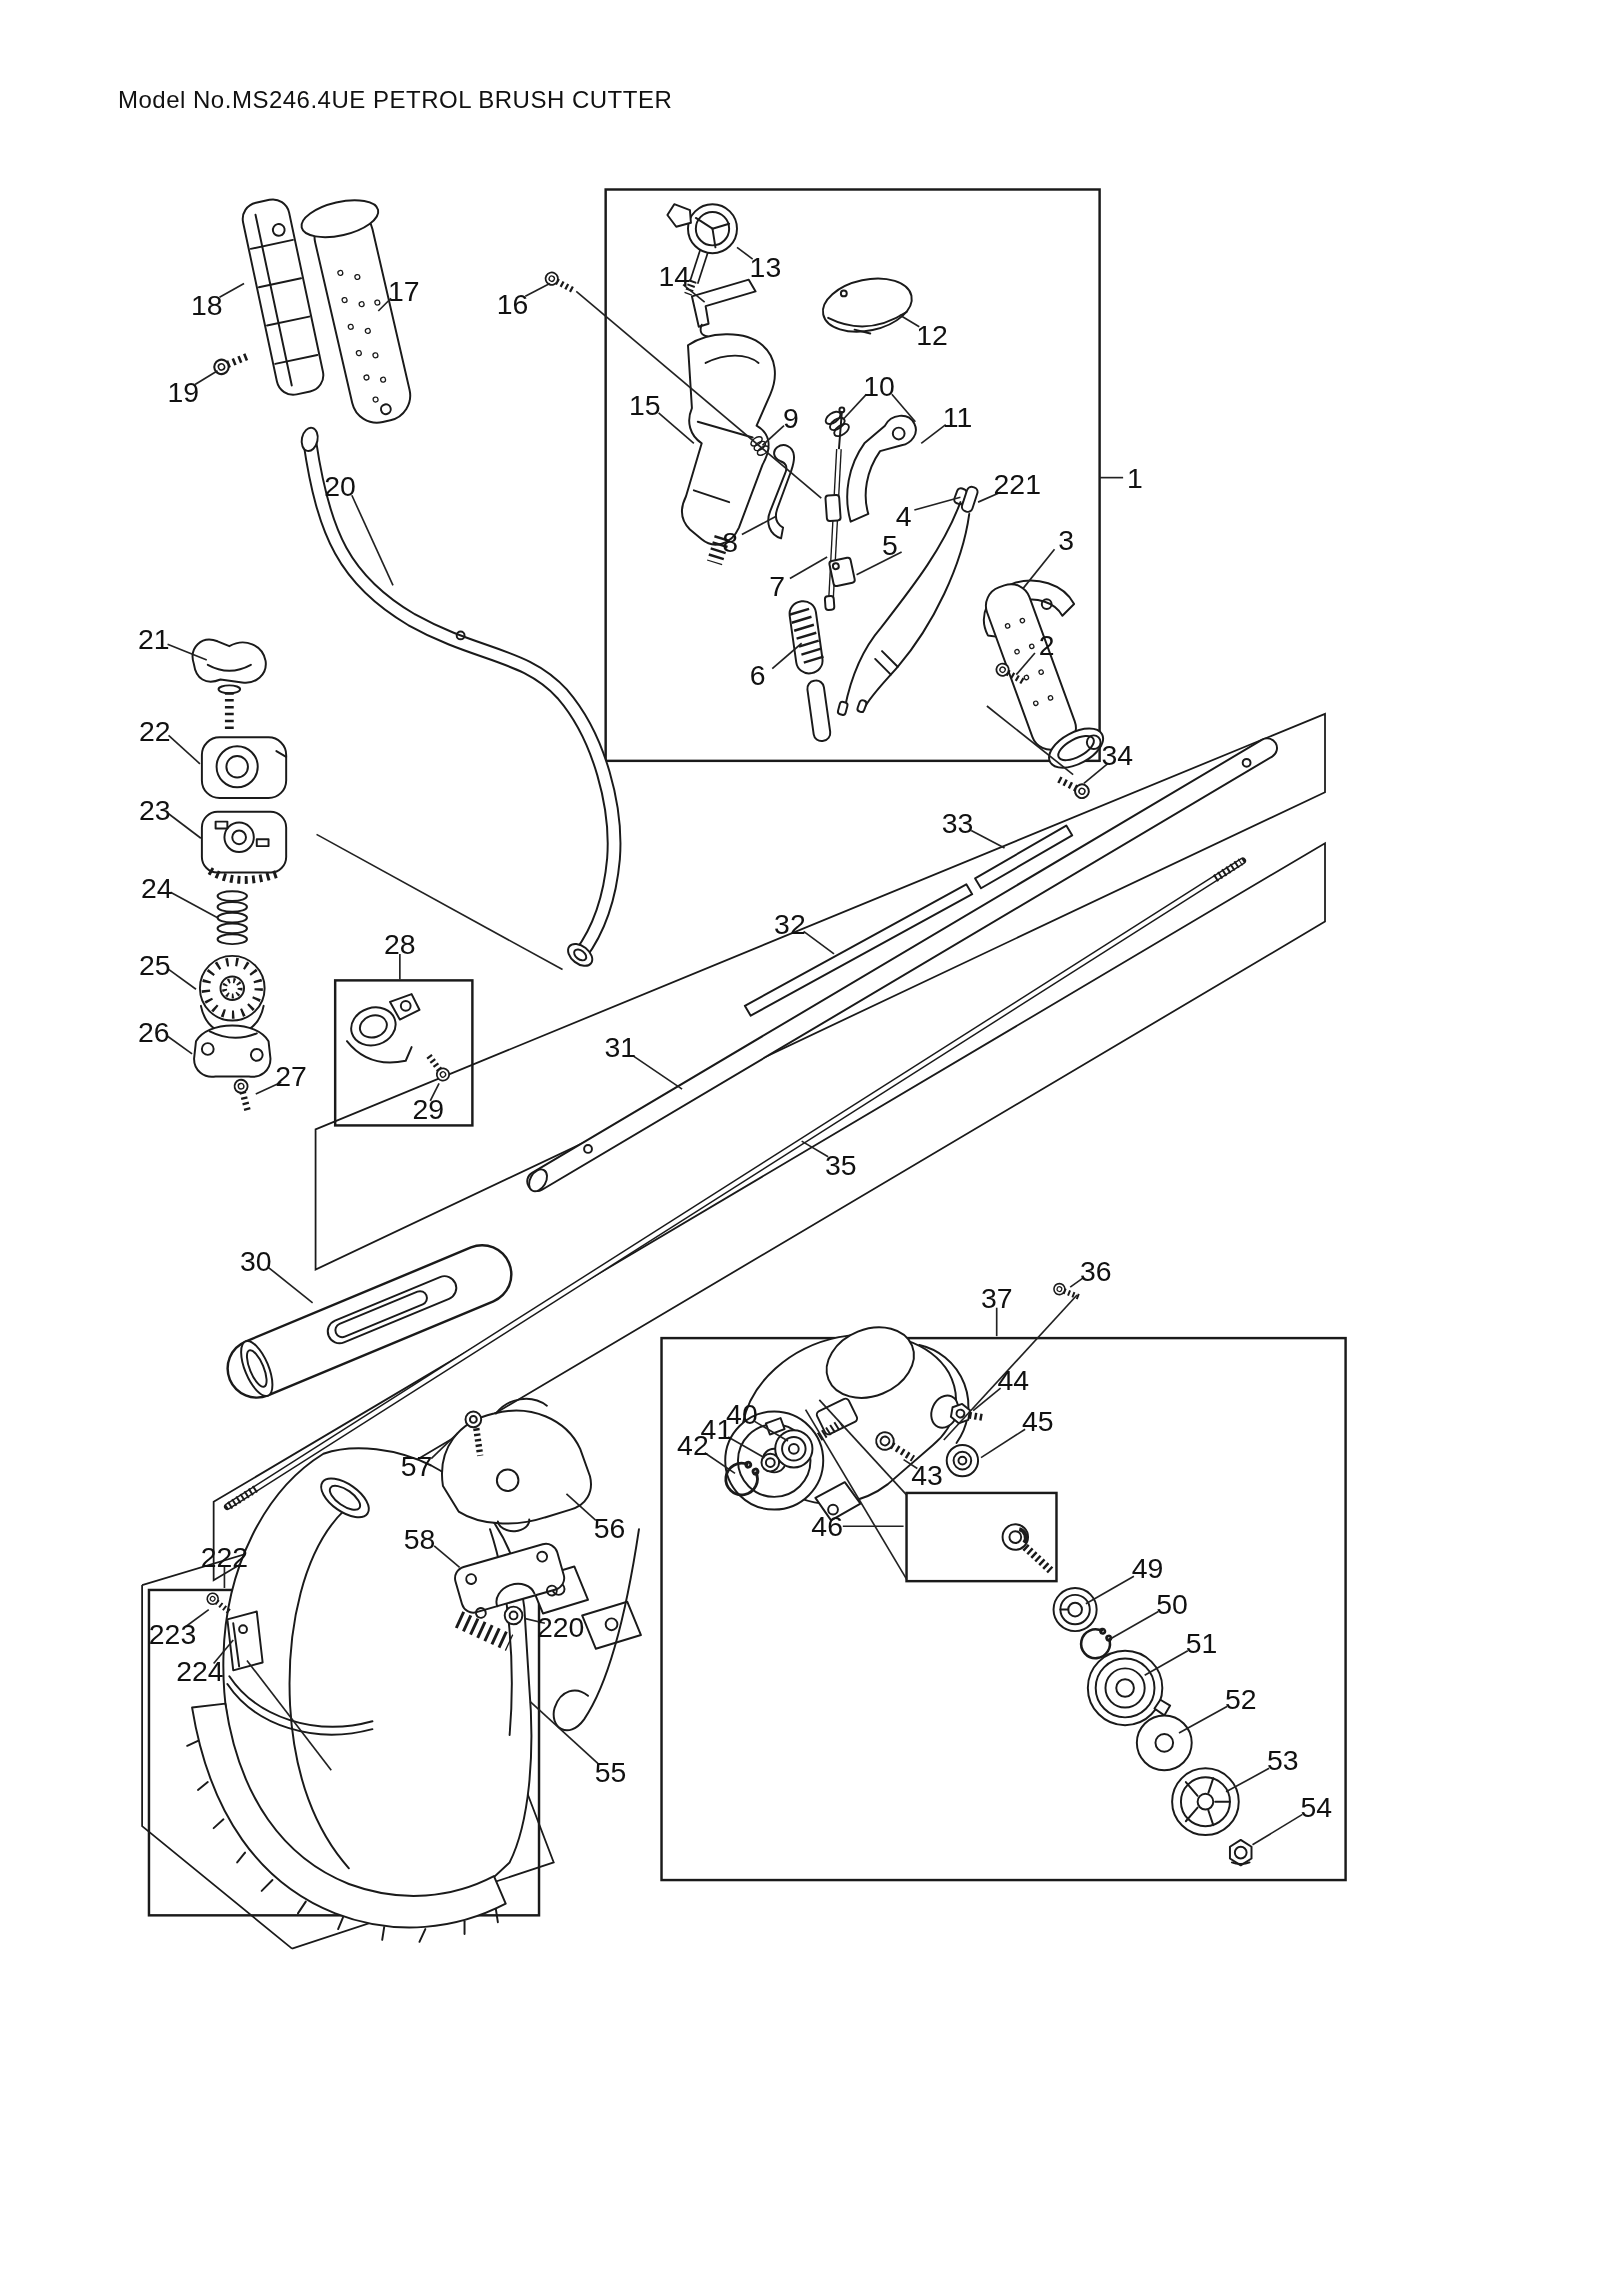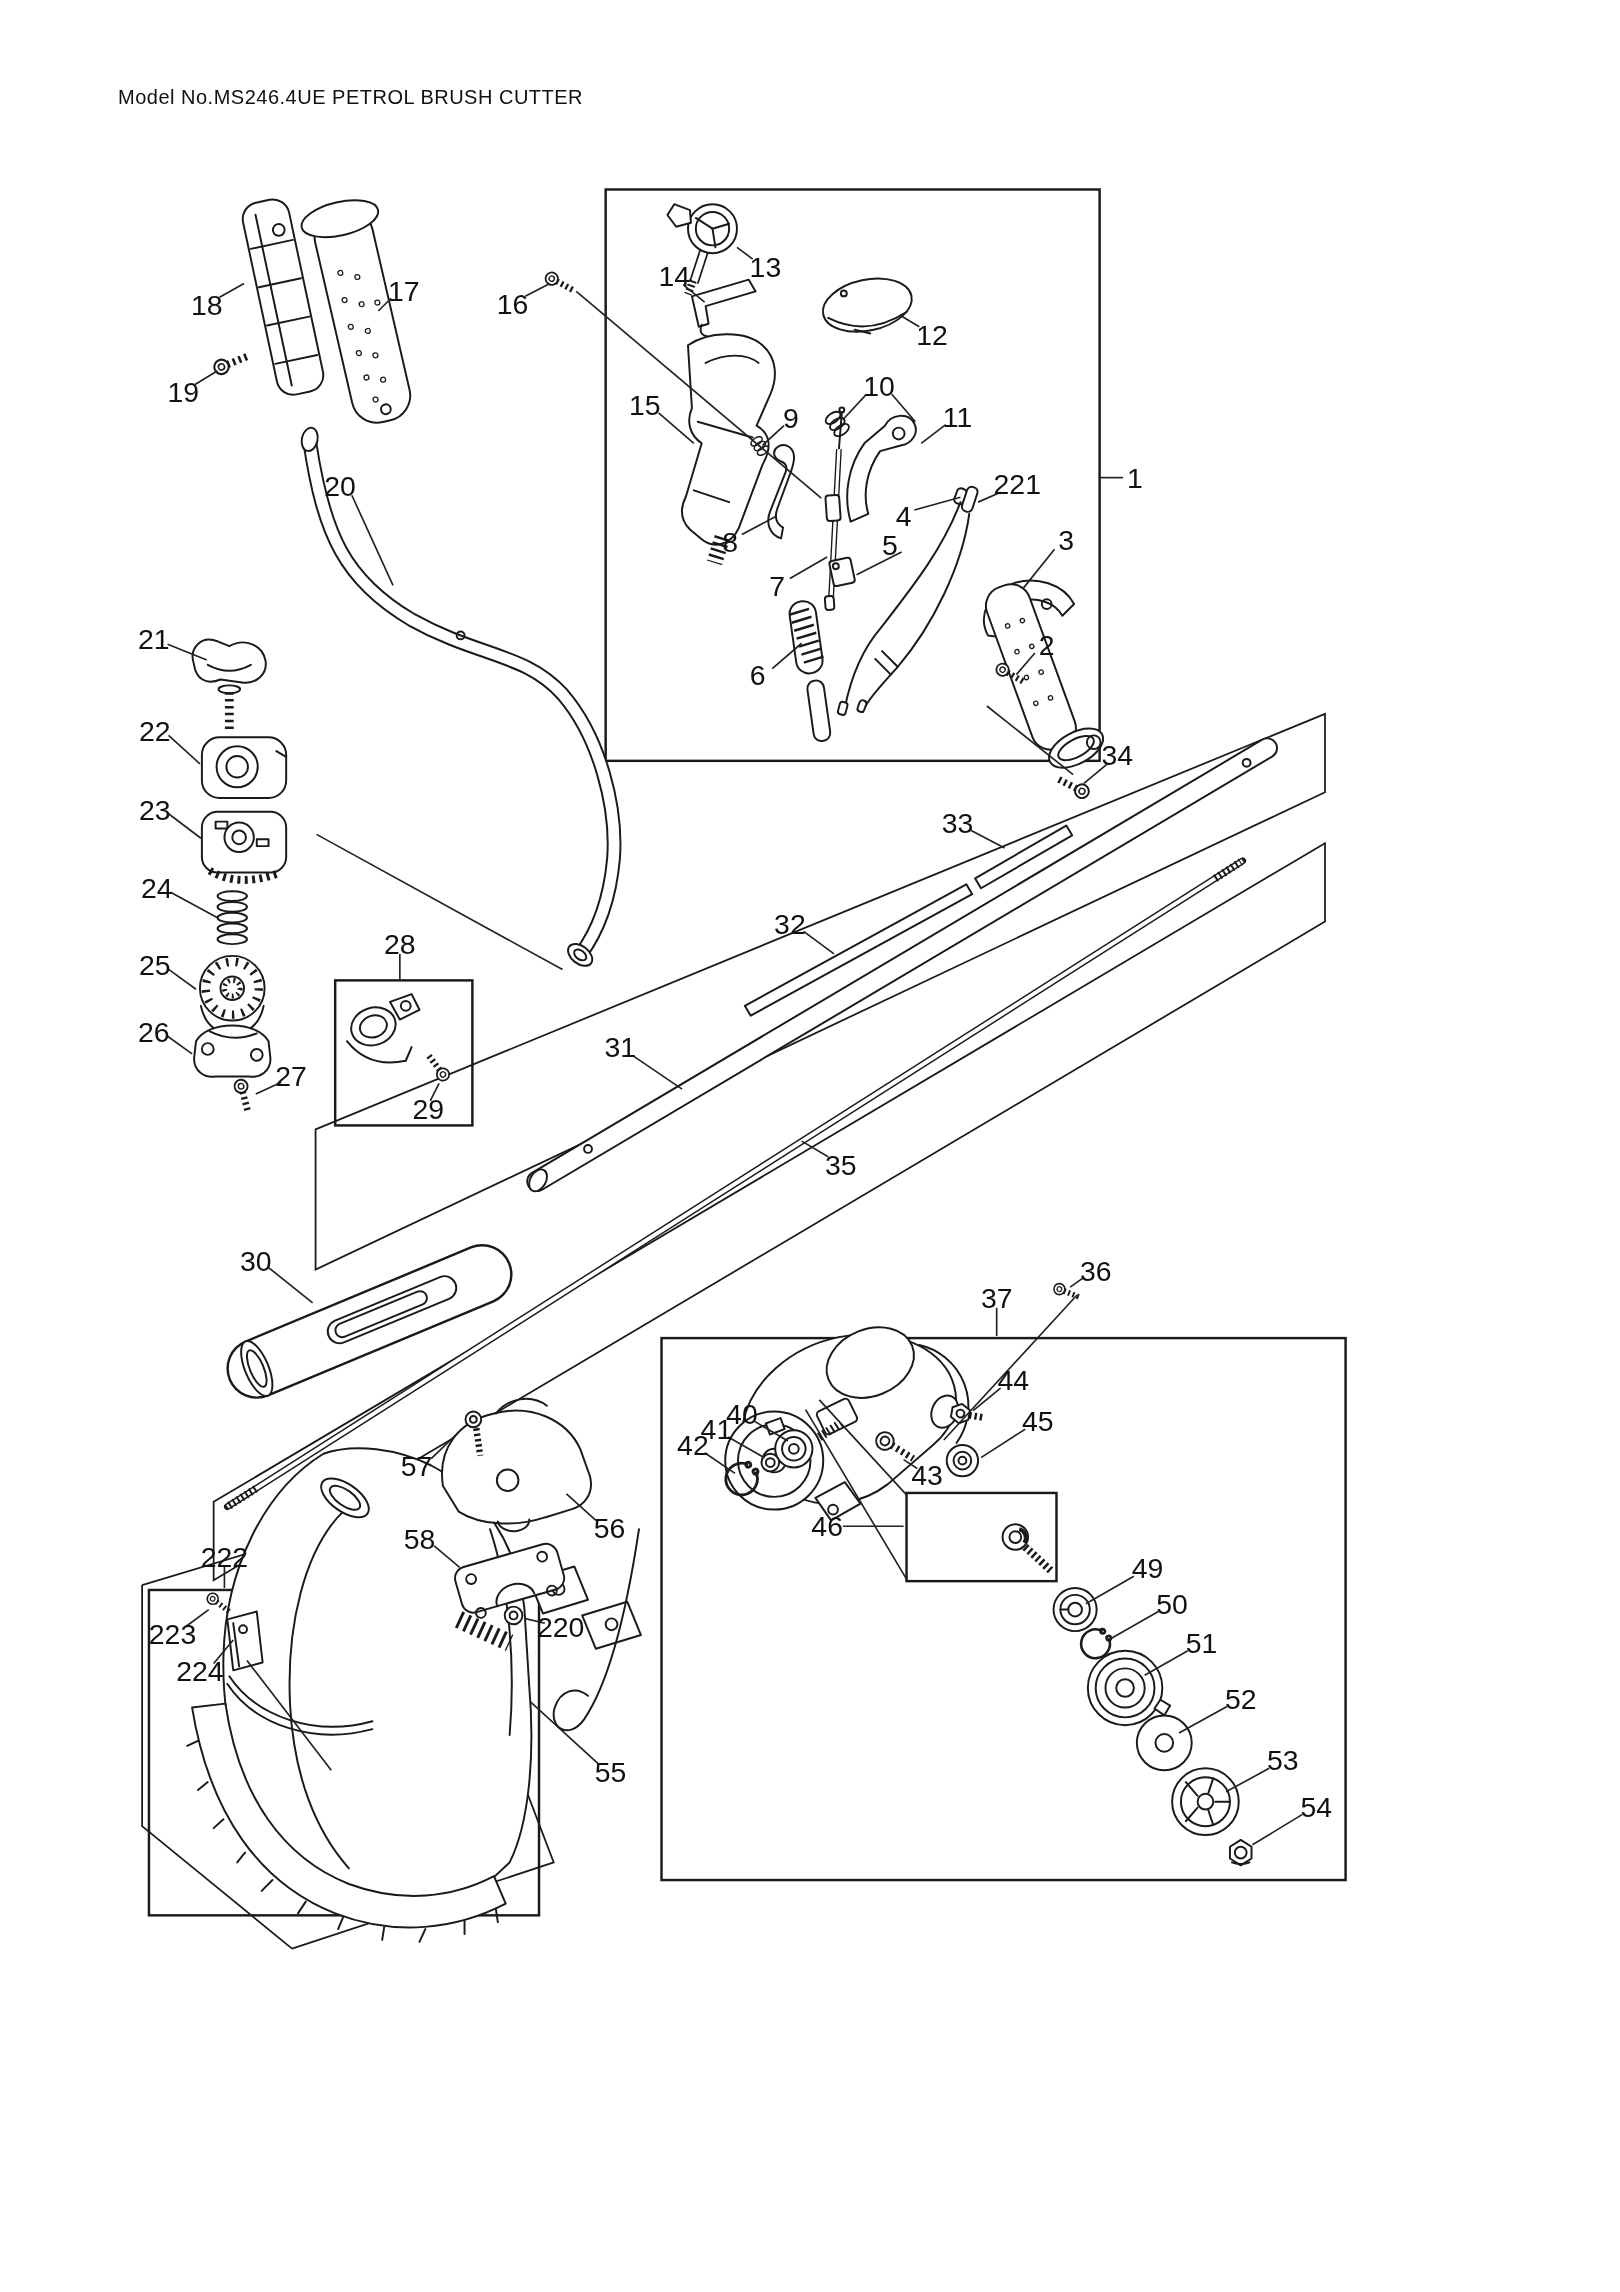--- a/index.html
+++ b/index.html
@@ -1,18 +1,18 @@
 <!DOCTYPE html>
 <html><head>
 <meta charset="utf-8">
 <style>
   html,body{margin:0;padding:0;background:#fff;}
   #page{position:relative;width:1620px;height:2293px;background:#fff;overflow:hidden;
         font-family:"Liberation Sans",sans-serif;}
-  #title{position:absolute;left:118px;top:86px;font-size:20px;color:#111;letter-spacing:0.5px;}
+  #title{position:absolute;left:118px;top:86px;font-size:24px;color:#111;letter-spacing:0.5px;}
   svg{position:absolute;left:0;top:0;}
   .p{fill:#fff;stroke:#1a1a1a;stroke-width:2;stroke-linejoin:round;stroke-linecap:round;}
   .n{fill:none;stroke:#1a1a1a;stroke-width:2;stroke-linejoin:round;stroke-linecap:round;}
   .bx{fill:none;stroke:#1a1a1a;stroke-width:2.5;}
   .wf{fill:none;stroke:#1a1a1a;stroke-width:1.8;}
   .dot{fill:none;stroke:#1a1a1a;stroke-width:1.3;}
   .lbl{font:29px "Liberation Sans",sans-serif;fill:#111;text-anchor:middle;dominant-baseline:central;}
   .ldr{stroke:#222;stroke-width:1.7;fill:none;}
 </style>
 </head>

